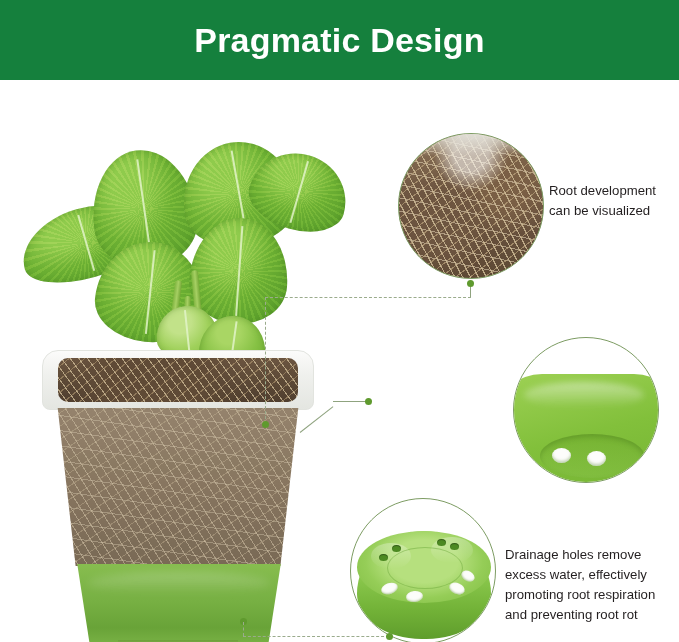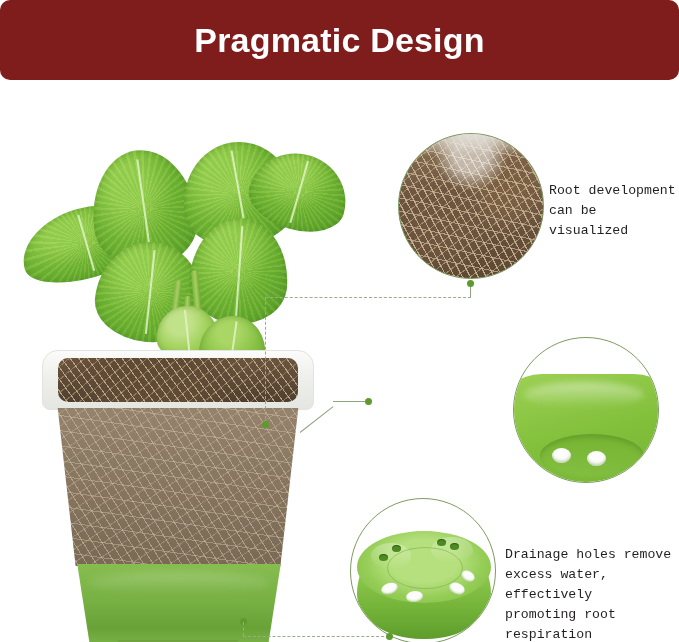--- a/index.html
+++ b/index.html
@@ -18,42 +18,41 @@
     overflow: hidden;
   }
 
   
   .header-band {
     position: absolute;
     left: 0;
     top: 0;
     width: 679px;
     height: 80px;
-    background: #7f1d1d;
+    background: #15803d;
     display: flex;
     align-items: center;
     justify-content: center;
-    border-radius: 10px;
   }
   .header-title {
     color: #ffffff;
     font-size: 34px;
     font-weight: bold;
     letter-spacing: 0.2px;
     line-height: 1;
     font-family: "Liberation Sans", sans-serif;
   }
 
   
   .callout-text {
     position: absolute;
     color: #231f20;
     font-size: 13.2px;
     line-height: 1.52;
-    font-family: Liberation Mono, monospace;
+    font-family: Liberation Sans, sans-serif;
     white-space: pre-line;
   }
   #text-root {
     left: 549px;
     top: 181px;
     width: 130px;
   }
   #text-seams {
     left: 360px;
     top: 380px;

